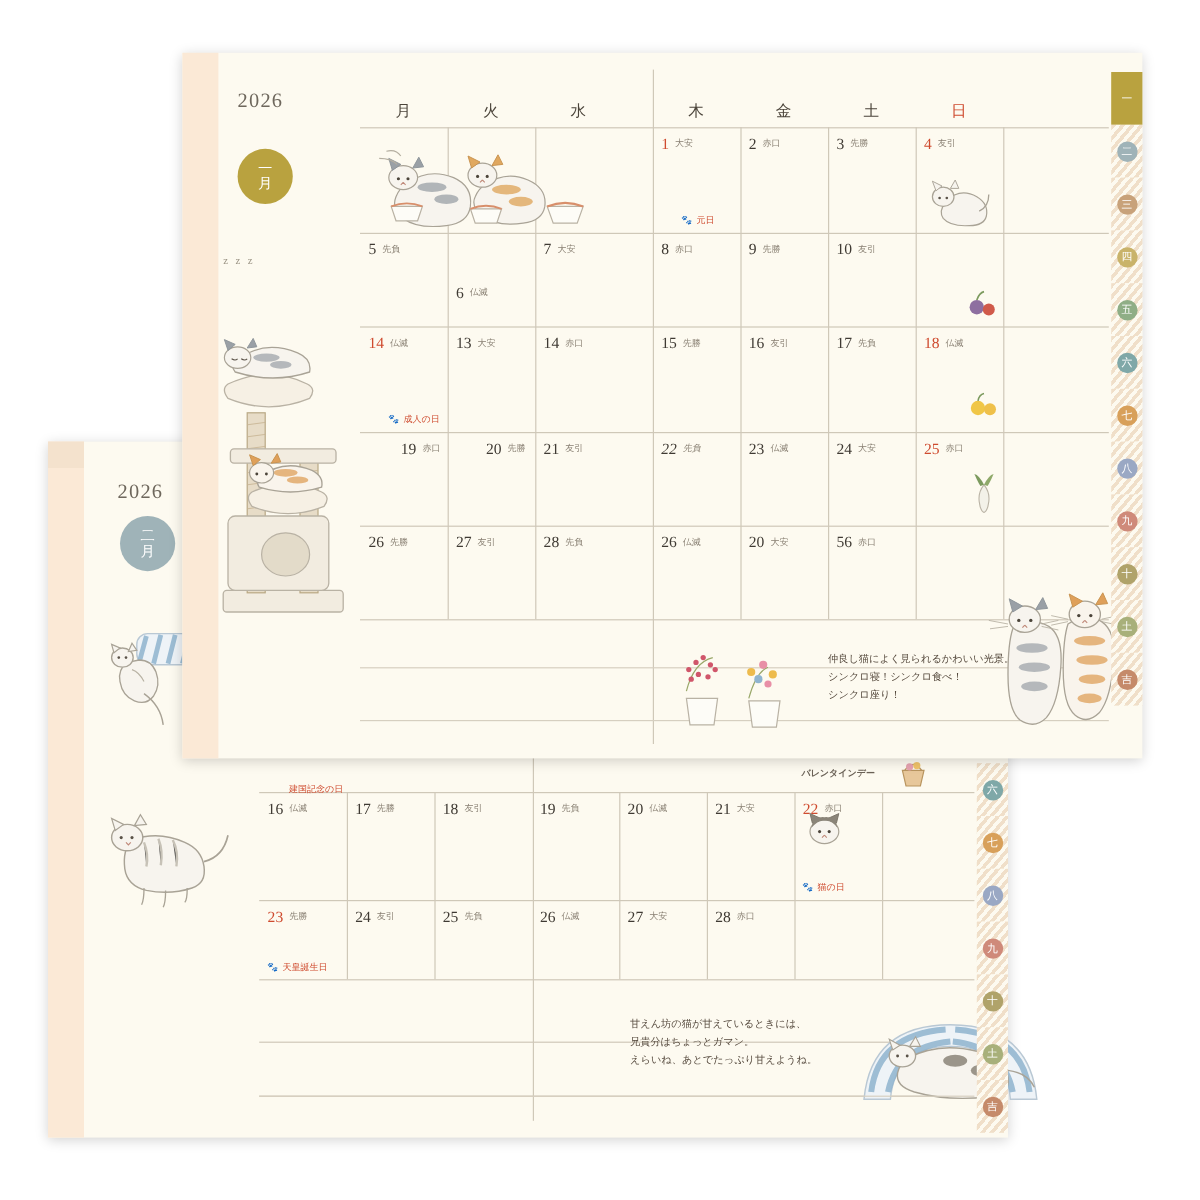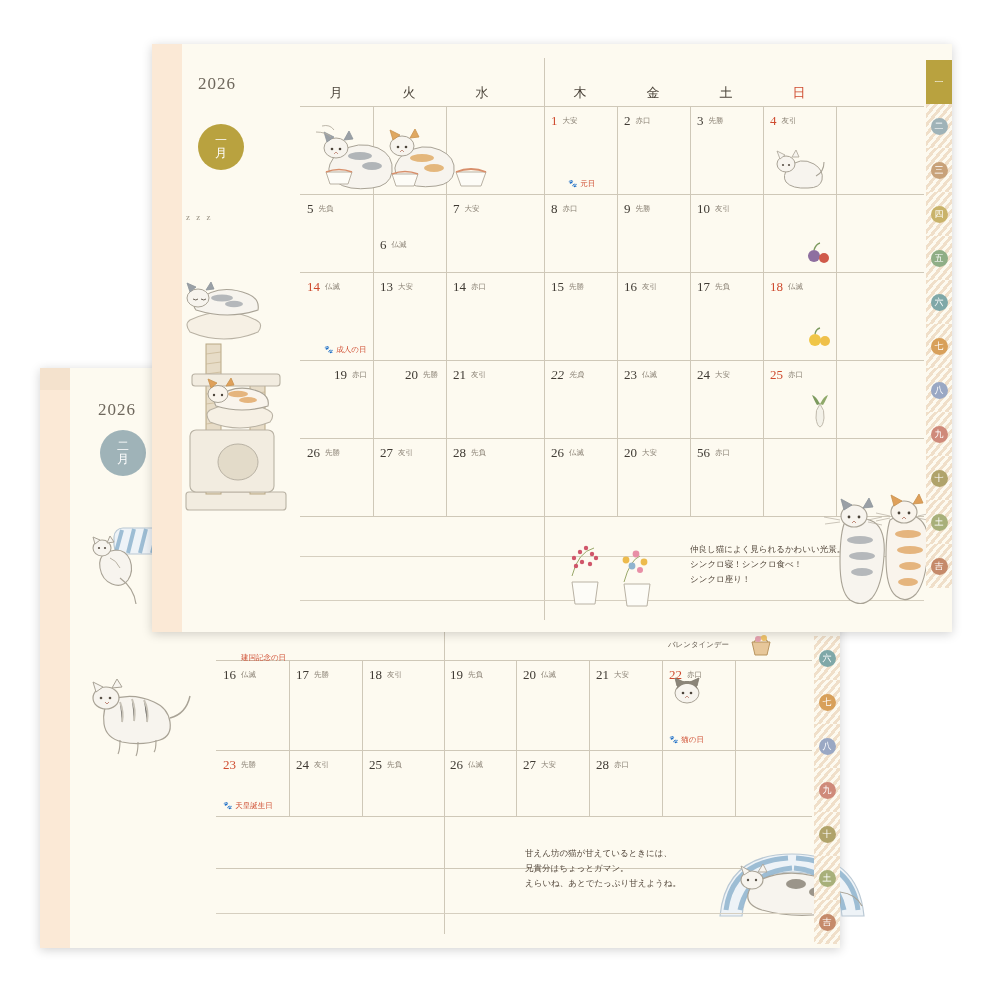--- a/index.html
+++ b/index.html
@@ -274,21 +274,21 @@
 
     <div class="vline" style="left:219px; top:292px; height:156px;"></div>
     <div class="vline" style="left:292px; top:292px; height:156px;"></div>
 
     <div class="vline" style="left:446px; top:292px; height:156px;"></div>
     <div class="vline" style="left:519px; top:292px; height:156px;"></div>
     <div class="vline" style="left:592px; top:292px; height:156px;"></div>
     <div class="vline" style="left:665px; top:292px; height:156px;"></div>
 
     <div class="evt-center" style="left:157px; width:73px; bottom:auto; top:272px; color:#cf4b2f;margin-top:13px;">建国記念の日</div>
-    <div class="evt-center" style="left:592px; width:73px; bottom:auto; top:272px;">バレンタインデー</div>
+    <div class="evt-center" style="left:592px; width:73px; bottom:auto; top:272px;font-weight:bold;">バレンタインデー</div>
 
     <div class="cell" style="left:146px; top:292px; width:73px; height:90px;">
       <span class="d">16</span><span class="rk">仏滅</span>
     </div>
     <div class="cell" style="left:219px; top:292px; width:73px; height:90px;">
       <span class="d">17</span><span class="rk">先勝</span>
     </div>
     <div class="cell" style="left:292px; top:292px; width:73px; height:90px;">
       <span class="d">18</span><span class="rk">友引</span>
     </div>

